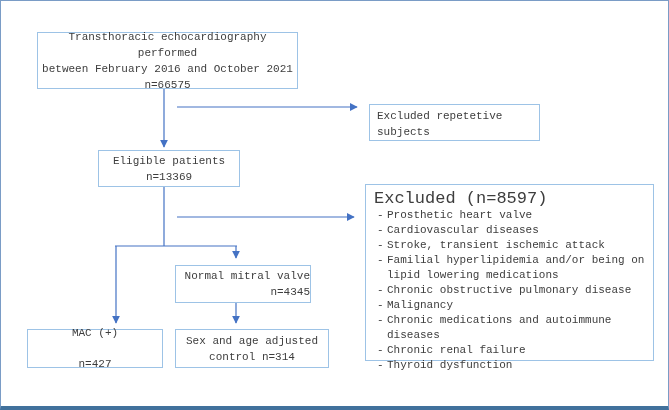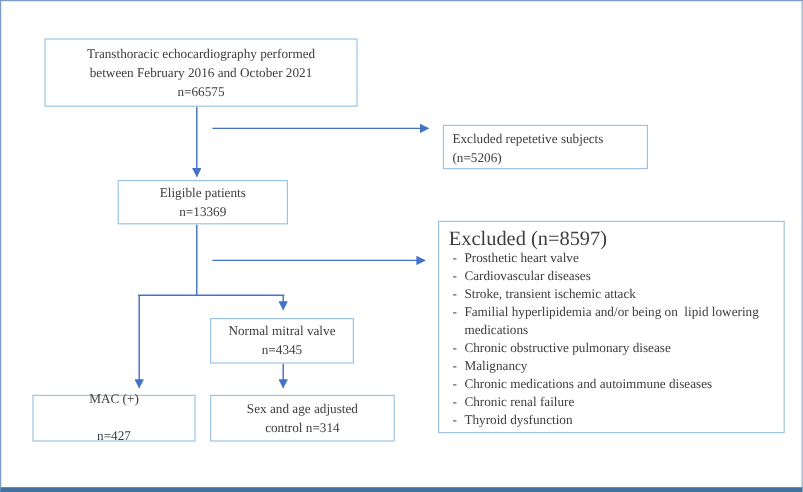--- a/index.html
+++ b/index.html
@@ -6,21 +6,21 @@
   .canvas {
     position: relative;
     width: 669px;
     height: 410px;
     box-sizing: border-box;
     background: #ffffff;
     border-top: 1px solid #7a9cc6;
     border-left: 1px solid #7a9cc6;
     border-right: 1px solid #7a9cc6;
     border-bottom: 4px solid #41719c;
-    font-family: Liberation Serif, serif;
+    font-family: Liberation Mono, monospace;
     color: #3d3d3d;
     overflow: hidden;
     padding-left: 46px;
   }
   .fbox {
     position: absolute;
     box-sizing: border-box;
     background: #ffffff;
     border: 1px solid #9dc3e6;
     font-size: 11px;
@@ -36,21 +36,21 @@
   }
   .leftalign {
     padding: 3px 4px 0 7px;
     text-align: left;
     margin-top: 11px;
   }
   .box-tte       { left: 36px;  top: 31px;  width: 261px; height: 57px; }
   .box-excl-rep  { left: 368px; top: 92px;  width: 171px; height: 37px; }
   .box-eligible  { left: 97px;  top: 149px; width: 142px; height: 37px; }
   .box-excl-main { left: 364px; top: 183px; width: 289px; height: 177px; padding: 6px 6px 0 8px; }
-  .box-normal    { left: 174px; top: 264px; width: 120px; height: 38px; }
+  .box-normal    { left: 174px; top: 264px; width: 136px; height: 38px; align-items: flex-end; }
   .box-mac       { left: 26px;  top: 328px; width: 136px; height: 39px; gap: 15px; }
   .box-control   { left: 174px; top: 328px; width: 154px; height: 39px; }
 
   .excl-title { font-size: 17px; line-height: 15px; margin-bottom: 2px; }
   .excl-item  { display: flex; font-size: 11px; line-height: 15px; }
   .excl-item .marker { width: 10px; flex: 0 0 10px; margin-left: 3px; }
   .excl-item .itext  { flex: 1 1 auto; white-space: pre-wrap; }
 
   .arrow-layer { position: absolute; left: 0; top: 0; width: 669px; height: 410px; pointer-events: none; }
 </style>
@@ -76,21 +76,20 @@
   </svg>
 
   <div class="fbox centered box-tte">
     <div>Transthoracic echocardiography performed</div>
     <div>between February 2016 and October 2021</div>
     <div>n=66575</div>
   </div>
 
   <div class="fbox leftalign box-excl-rep">
     <div>Excluded repetetive subjects</div>
-    <div>(n=5206)</div>
   </div>
 
   <div class="fbox centered box-eligible">
     <div>Eligible patients</div>
     <div>n=13369</div>
   </div>
 
   <div class="fbox box-excl-main">
     <div class="excl-title">Excluded (n=8597)</div>
     <div class="excl-item">

